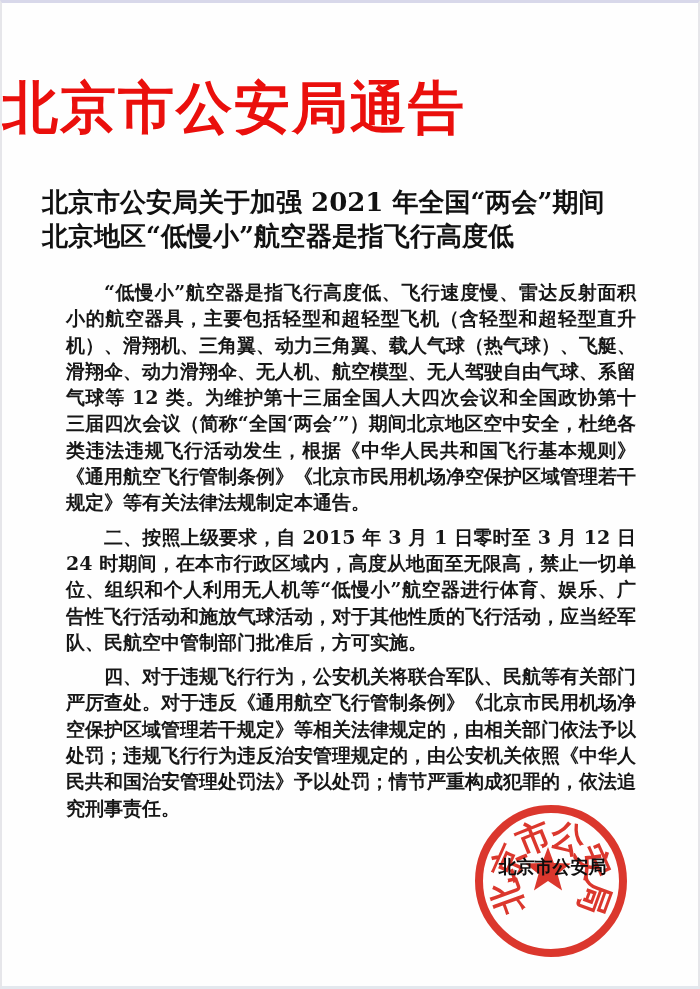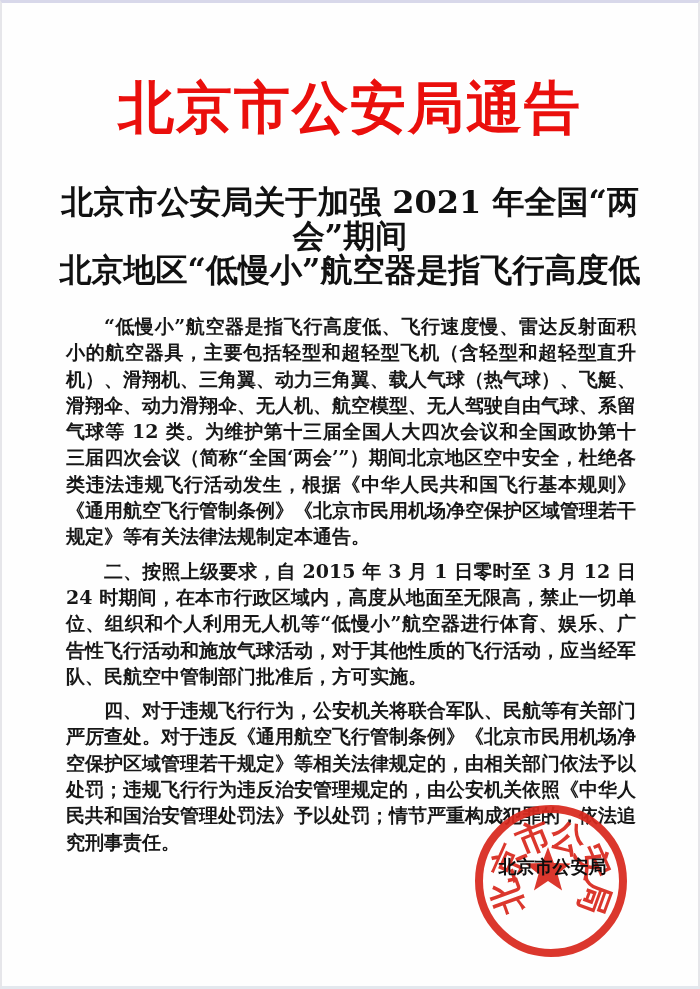--- a/index.html
+++ b/index.html
@@ -16,31 +16,30 @@
     border-top: 3px solid #d8d8ea;
     border-left: 2px solid #e6e6ea;
     border-right: 2px solid #e6e6ea;
     border-bottom: 3px solid #e3e8ee;
     font-family: "DejaVu Serif", "Liberation Serif", serif;
     color: #1c1c1c;
     overflow: hidden;
   }
   .doc-title {
     margin: 72px 0 0 0;
-    text-align: center;
+    text-align: left;
     font-size: 56px;
     line-height: 64px;
     font-weight: 900;
     color: #ea0f0c;
     letter-spacing: 2px;
   }
   .doc-subtitle {
     margin: 46px 40px 0 40px;
-    text-align: center;
-    font-size: 32px;
+    font-size: 26px;
     line-height: 34px;
     font-weight: 800;
     color: #111;
   }
   .doc-body {
     margin: 26px 54px 0 56px;
     font-size: 19px;
     line-height: 26.3px;
     font-weight: 700;
     text-align: justify;

